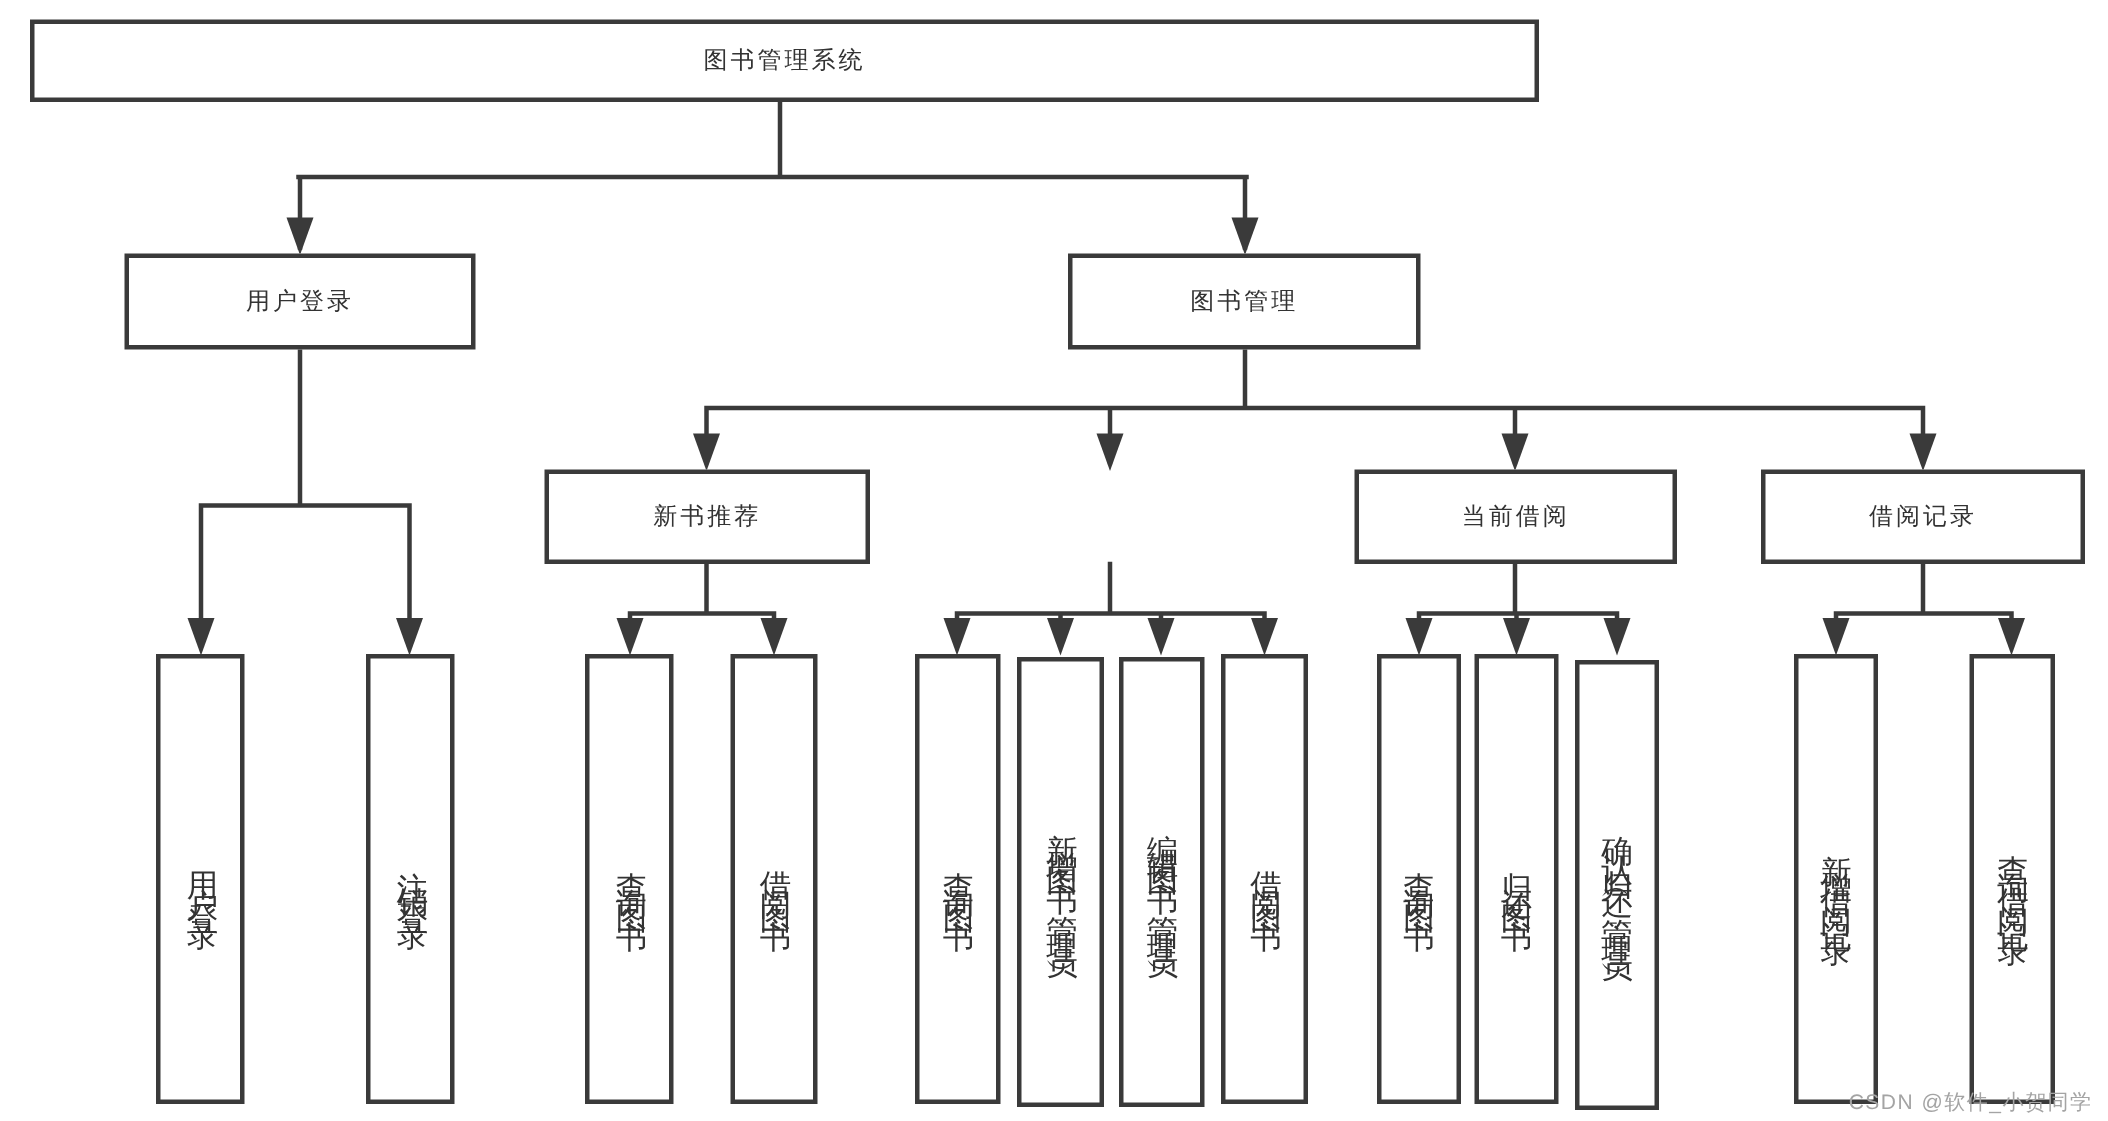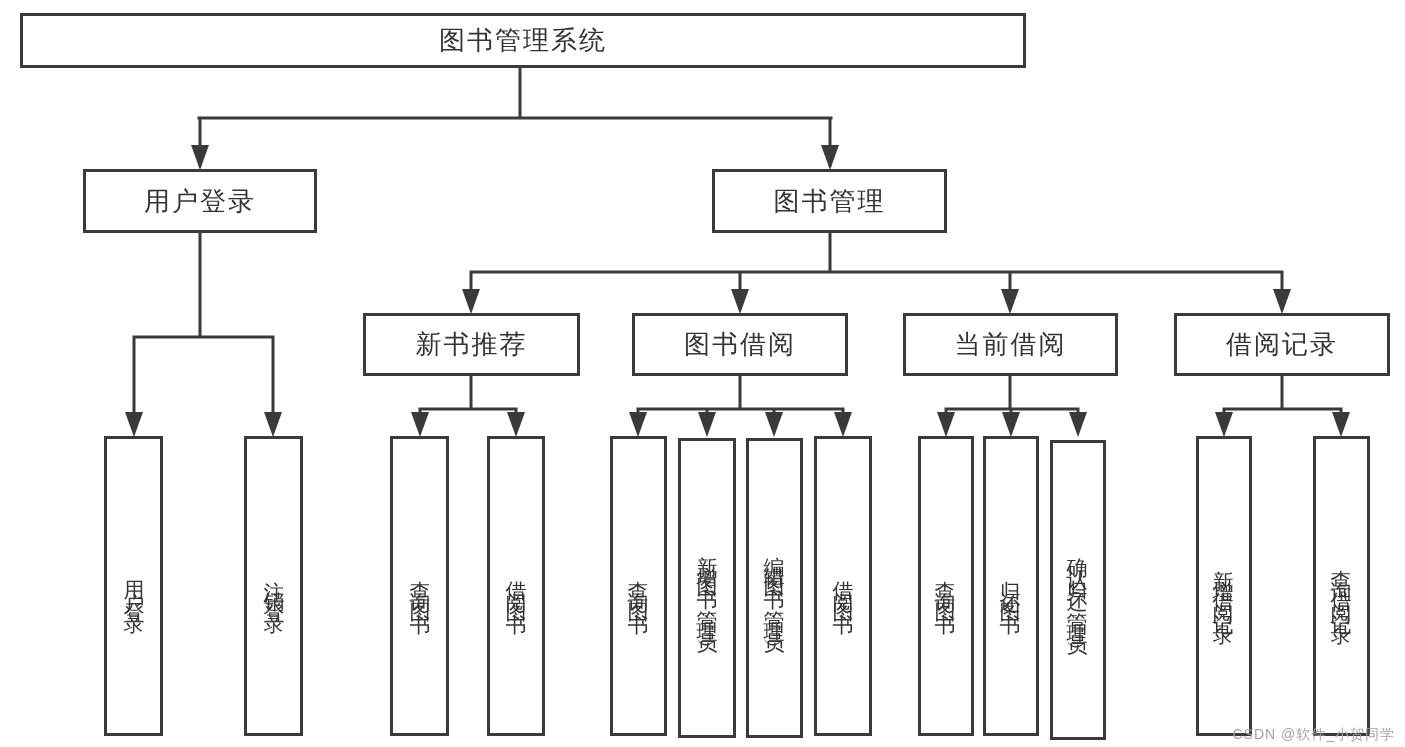--- a/index.html
+++ b/index.html
@@ -7,21 +7,21 @@
     position:relative;width:1405px;height:747px;background:#ffffff;
     font-family:"Liberation Sans",sans-serif;color:#333333;overflow:hidden;
   }
   .wires{position:absolute;left:0;top:0;width:1405px;height:747px;}
   .box{
     position:absolute;box-sizing:border-box;background:#ffffff;
     border:3px solid #3a3a3a;
   }
   .h{
     display:flex;align-items:center;justify-content:center;
-    font-size:26px;letter-spacing:2px;white-space:nowrap;
+    font-size:16px;letter-spacing:2px;white-space:nowrap;
   }
   .v{
     writing-mode:vertical-rl;text-orientation:mixed;text-align:center;
     font-size:21px;letter-spacing:11px;line-height:51px;
   }
   .watermark{
     position:absolute;right:10px;bottom:3px;font-size:14px;
     color:#a4a4a4;letter-spacing:1px;white-space:nowrap;
   }
 </style>
@@ -66,21 +66,20 @@
       <polygon points="1341,437 1332,412 1350,412"></polygon>
     </g>
   </svg>
 
   <div class="box h" style="left:20px;top:13px;width:1006px;height:55px">图书管理系统</div>
 
   <div class="box h" style="left:83px;top:169px;width:234px;height:64px">用户登录</div>
   <div class="box h" style="left:712px;top:169px;width:235px;height:64px">图书管理</div>
 
   <div class="box h" style="left:363px;top:313px;width:217px;height:63px">新书推荐</div>
-  <div class="box h" style="left:632px;top:313px;width:216px;height:63px">图书借阅</div>
   <div class="box h" style="left:1174px;top:313px;width:216px;height:63px">借阅记录</div>
   <div class="box h" style="left:903px;top:313px;width:215px;height:63px">当前借阅</div>
 
   <div class="box v" style="left:104px;top:436px;width:59px;height:300px">用户登录</div>
   <div class="box v" style="left:244px;top:436px;width:59px;height:300px">注销登录</div>
 
   <div class="box v" style="left:390px;top:436px;width:59px;height:300px">查询图书</div>
   <div class="box v" style="left:487px;top:436px;width:58px;height:300px">借阅图书</div>
 
   <div class="box v" style="left:610px;top:436px;width:57px;height:300px">查询图书</div>

